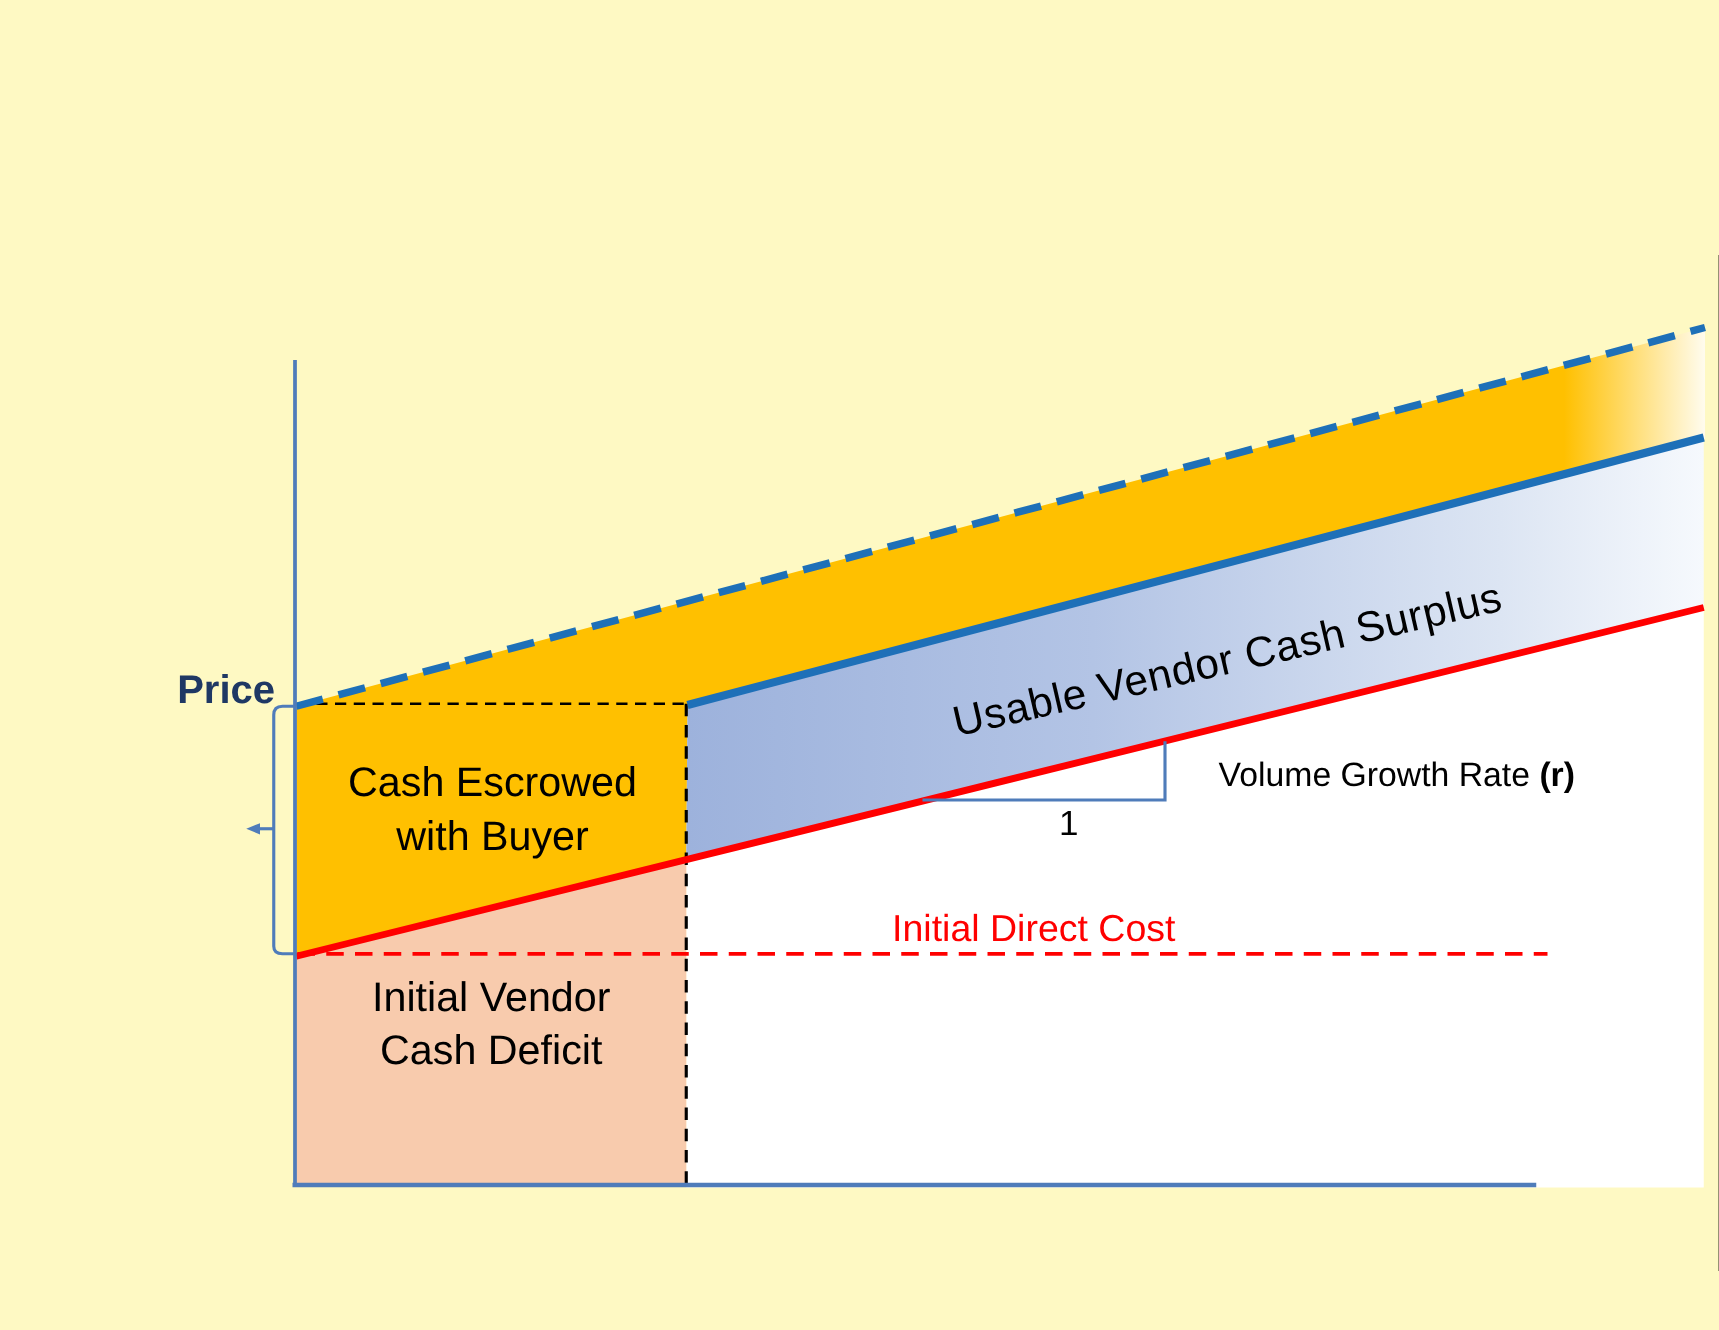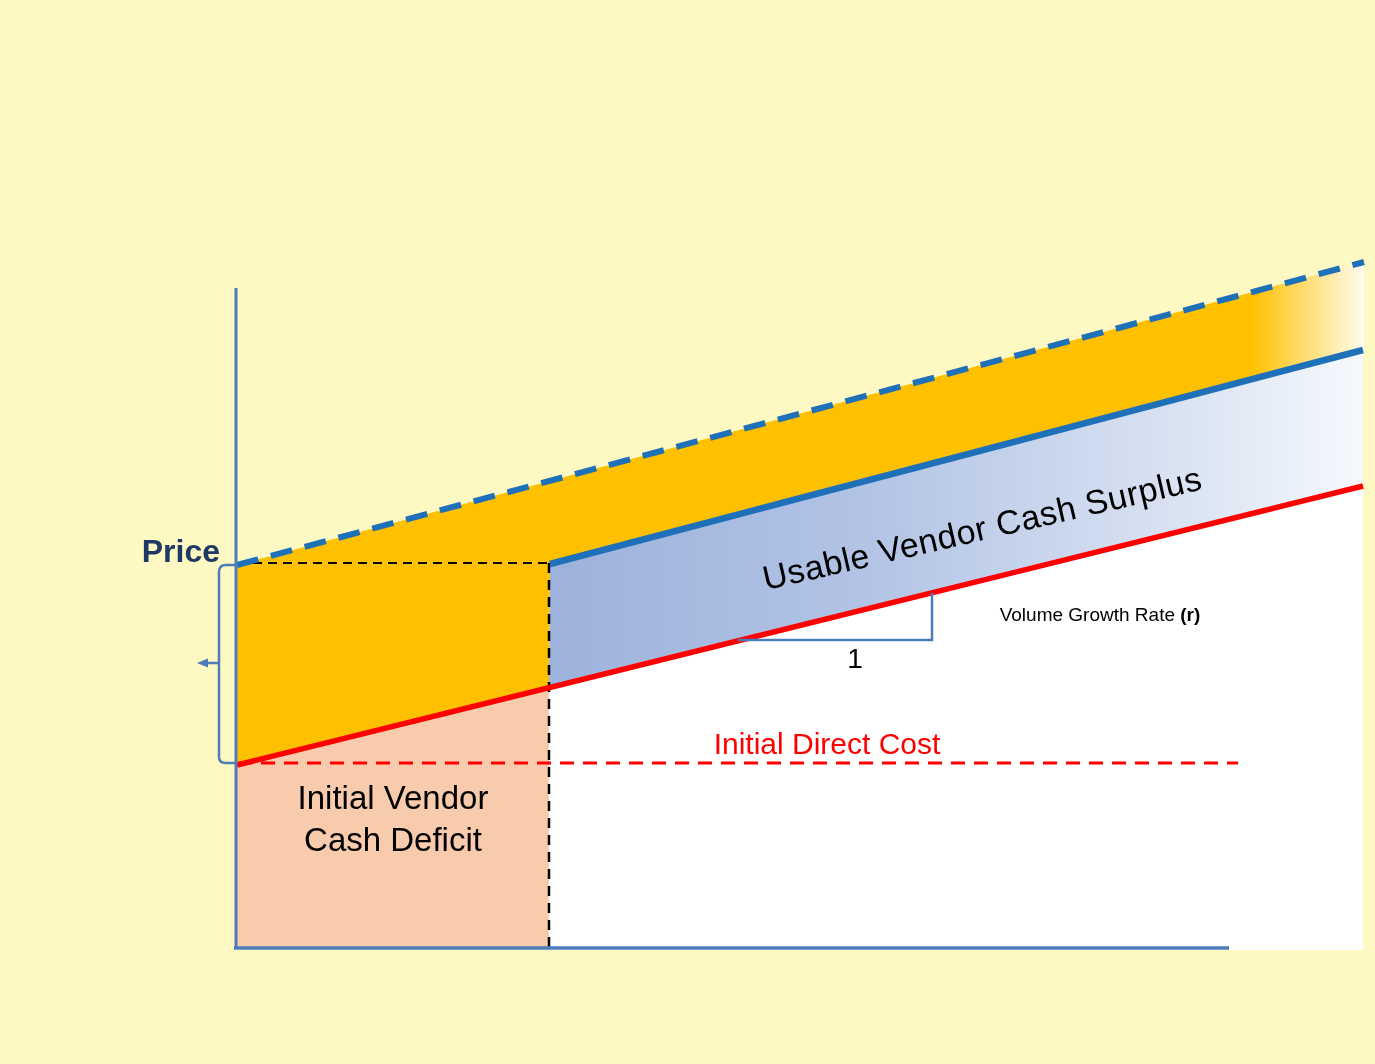--- a/index.html
+++ b/index.html
@@ -42,22 +42,22 @@
     white-space:nowrap;
   }
   .lbl-idc{
     left:696px;top:725px;width:262px;
     font-size:30px;
     color:var(--red,#FF0000);
     white-space:nowrap;
   }
   .lbl-vgr{
     left:940px;top:603px;width:320px;
-    text-align:center;
-    font-size:19px;
+    text-align:right;
+    font-size:27px;
     white-space:nowrap;
   }
   .lbl-vgr b{font-weight:700;}
   .lbl-one{
     left:840px;top:641px;width:30px;
     font-size:28px;
   }
 </style>
 </head>
 <body>
@@ -103,20 +103,22 @@
 
     <path d="M236,565 H226 Q219,565 219,572 V663 V757 Q219,763 226,763 H236" fill="none" stroke="var(--axis_blue,#4F7CBA)" stroke-width="2.5"></path>
     <line x1="219" y1="663" x2="203" y2="663" stroke="var(--axis_blue,#4F7CBA)" stroke-width="2.5"></line>
     <polygon points="197,663 208,658.5 208,667.5" fill="var(--axis_blue,#4F7CBA)"></polygon>
 
     <path d="M738,640 H932 V593" fill="none" stroke="var(--axis_blue,#4F7CBA)" stroke-width="2.5"></path>
   </svg>
 
   <div class="lbl lbl-price">Price</div>
 
+  <div class="lbl lbl-escrow">Cash Escrowed
+with Buyer</div>
 
   <div class="lbl lbl-surplus">Usable Vendor Cash Surplus</div>
 
   <div class="lbl lbl-idc">Initial Direct Cost</div>
 
   <div class="lbl lbl-deficit">Initial Vendor
 Cash Deficit</div>
 
   <div class="lbl lbl-vgr">
     <span>Volume Growth Rate </span><b>(r)</b>

